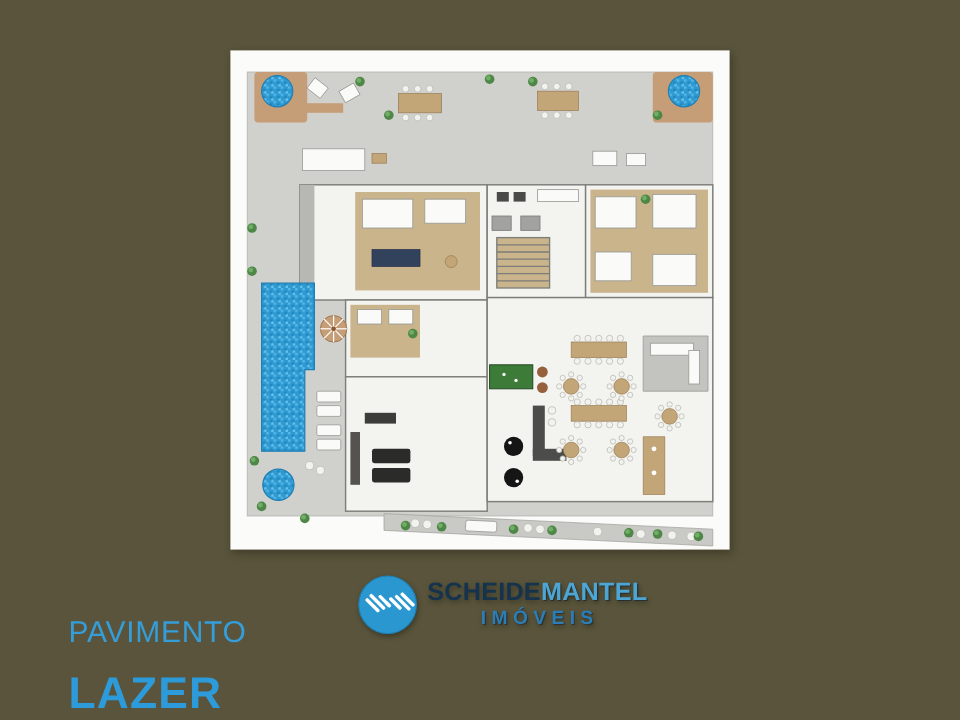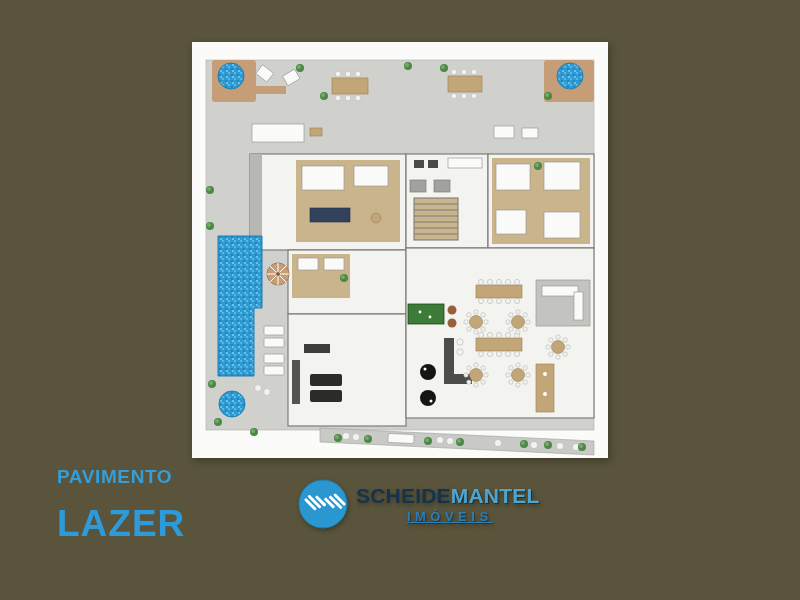--- a/index.html
+++ b/index.html
@@ -10,32 +10,32 @@
   }
   html,body{margin:0;padding:0;}
   body{width:800px;height:600px;overflow:hidden;background:var(--bg);
        font-family:"Liberation Sans",sans-serif;position:relative;}
   .stage{position:absolute;inset:0;}
   .card{position:absolute;left:192px;top:42px;width:416px;height:416px;
         background:var(--card);box-shadow:2px 3px 7px rgba(20,18,8,.38);}
   .card svg{display:block;}
 
   .caption{position:absolute;left:57px;top:467px;line-height:1;}
-  .caption-line1{font-size:19px;font-weight:700;letter-spacing:.6px;color:var(--caption-blue);}
+  .caption-line1{font-size:25px;font-weight:400;letter-spacing:.6px;color:var(--caption-blue);margin-top:48px;}
   .caption-line2{font-size:37px;font-weight:700;letter-spacing:1px;color:var(--caption-blue2);margin-top:19px;}
 
   .brand{position:absolute;left:298px;top:479px;display:flex;align-items:center;gap:8px;
          filter:drop-shadow(1px 2px 2px rgba(25,25,12,.45));justify-content:center;}
   .brand-mark{width:50px;height:50px;flex:0 0 auto;}
   .brand-text{display:flex;flex-direction:column;align-items:center;}
   .brand-name{font-size:21px;font-weight:800;letter-spacing:.2px;line-height:1;}
   .brand-name .p1{color:var(--logo-navy);}
   .brand-name .p2{color:var(--logo-light);text-shadow:1px 1px 0 rgba(12,30,48,.55);}
-  .brand-sub{font-size:13px;font-weight:700;letter-spacing:4.5px;margin-top:3px;
-             color:var(--logo-sub);text-shadow:1px 1px 0 rgba(12,30,48,.45);padding-left:4px;text-decoration:underline;}
+  .brand-sub{font-size:16px;font-weight:700;letter-spacing:4.5px;margin-top:3px;
+             color:var(--logo-sub);text-shadow:1px 1px 0 rgba(12,30,48,.45);padding-left:4px;}
 
   
   .f-terrace{fill:var(--terrace);} .f-walk{fill:var(--walk);stroke:#A0A09C;stroke-width:.6;}
   .f-room{fill:var(--room);stroke:var(--wall);stroke-width:1.2;}
   .f-wood{fill:var(--wood);} .f-deck{fill:var(--deck);}
   .f-white{fill:#FAFAF8;stroke:#9A9A96;stroke-width:.7;}
   .f-dark{fill:#2B2B29;} .f-gray{fill:#A2A2A0;stroke:#7D7D79;stroke-width:.7;}
   .f-lawn{fill:var(--lawn);stroke:#23421F;stroke-width:.8;}
   .plant{fill:#4E8748;} .plant-in{fill:#6FAE64;}
   .chair{fill:#F2F2EF;stroke:#B5B5B1;stroke-width:.6;}

